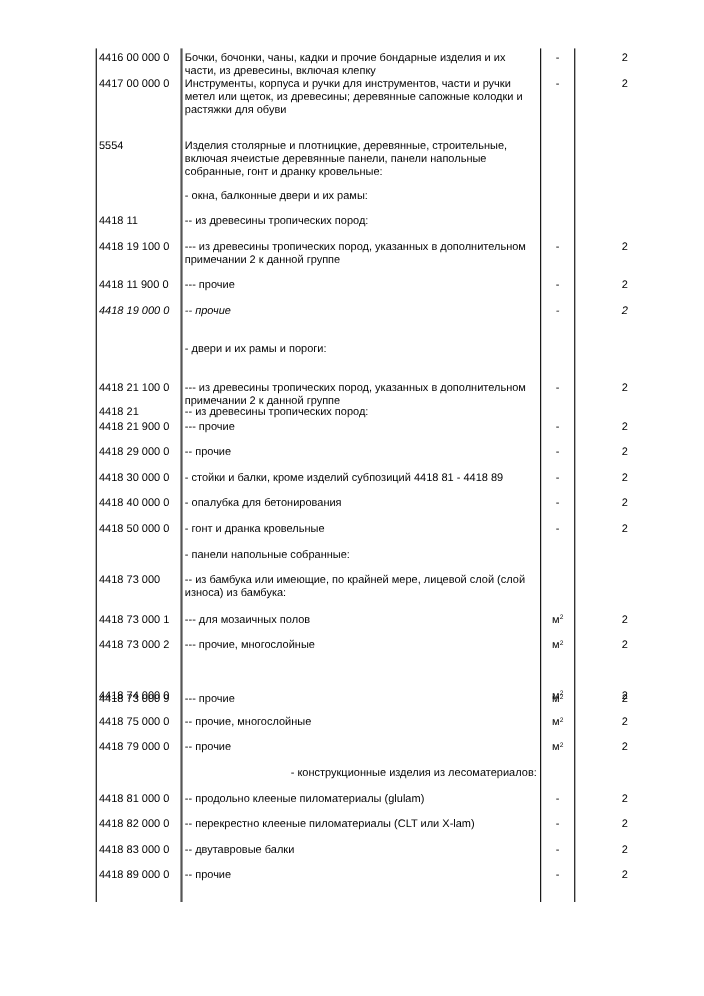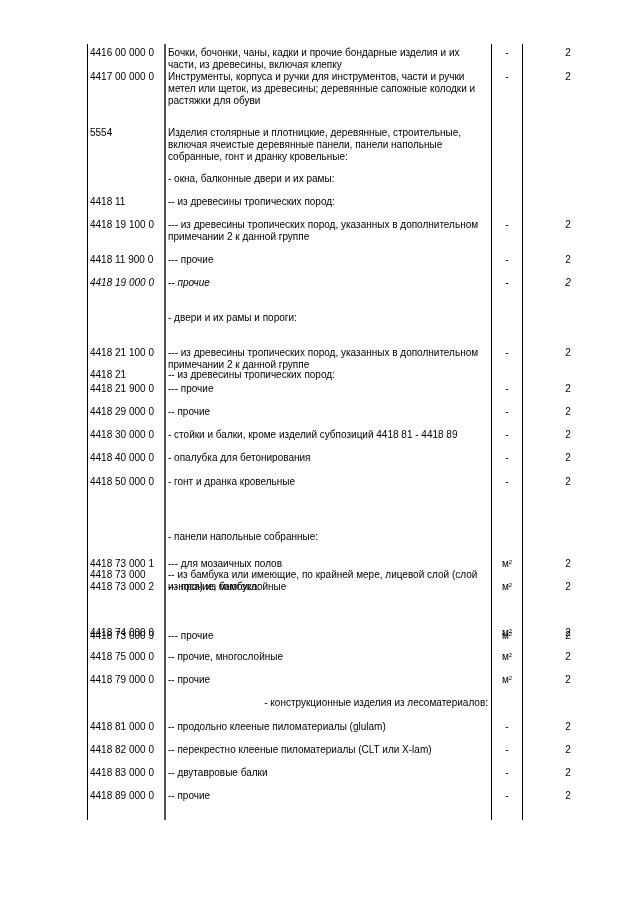--- a/index.html
+++ b/index.html
@@ -117,27 +117,27 @@
         <div class="c-desc">- опалубка для бетонирования</div>
         <div class="c-unit">-</div>
         <div class="c-duty">2</div>
       </div>
       <div class="row" style="position: absolute; top: 429px; left: 0px; width: 640px; height: 23px;">
         <div class="c-code">4418 50 000 0</div>
         <div class="c-desc">- гонт и дранка кровельные</div>
         <div class="c-unit">-</div>
         <div class="c-duty">2</div>
       </div>
-      <div class="row" style="position: absolute; top: 452px; left: 0px; width: 640px; height: 23px; margin-top: 32px;">
+      <div class="row" style="position: absolute; top: 452px; left: 0px; width: 640px; height: 23px;">
         <div class="c-code"></div>
         <div class="c-desc">- панели напольные собранные:</div>
         <div class="c-unit"></div>
         <div class="c-duty"></div>
       </div>
-      <div class="row" style="position: absolute; top: 475px; left: 0px; width: 640px; height: 36px; margin-top: 47px;">
+      <div class="row" style="position: absolute; top: 475px; left: 0px; width: 640px; height: 36px;">
         <div class="c-code">4418 73 000</div>
         <div class="c-desc">-- из бамбука или имеющие, по крайней мере, лицевой слой (слой износа) из бамбука:</div>
         <div class="c-unit"></div>
         <div class="c-duty"></div>
       </div>
       <div class="row" style="position: absolute; top: 511px; left: 0px; width: 640px; height: 23px;">
         <div class="c-code">4418 73 000 1</div>
         <div class="c-desc">--- для мозаичных полов</div>
         <div class="c-unit">м<sup>2</sup></div>
         <div class="c-duty">2</div>

